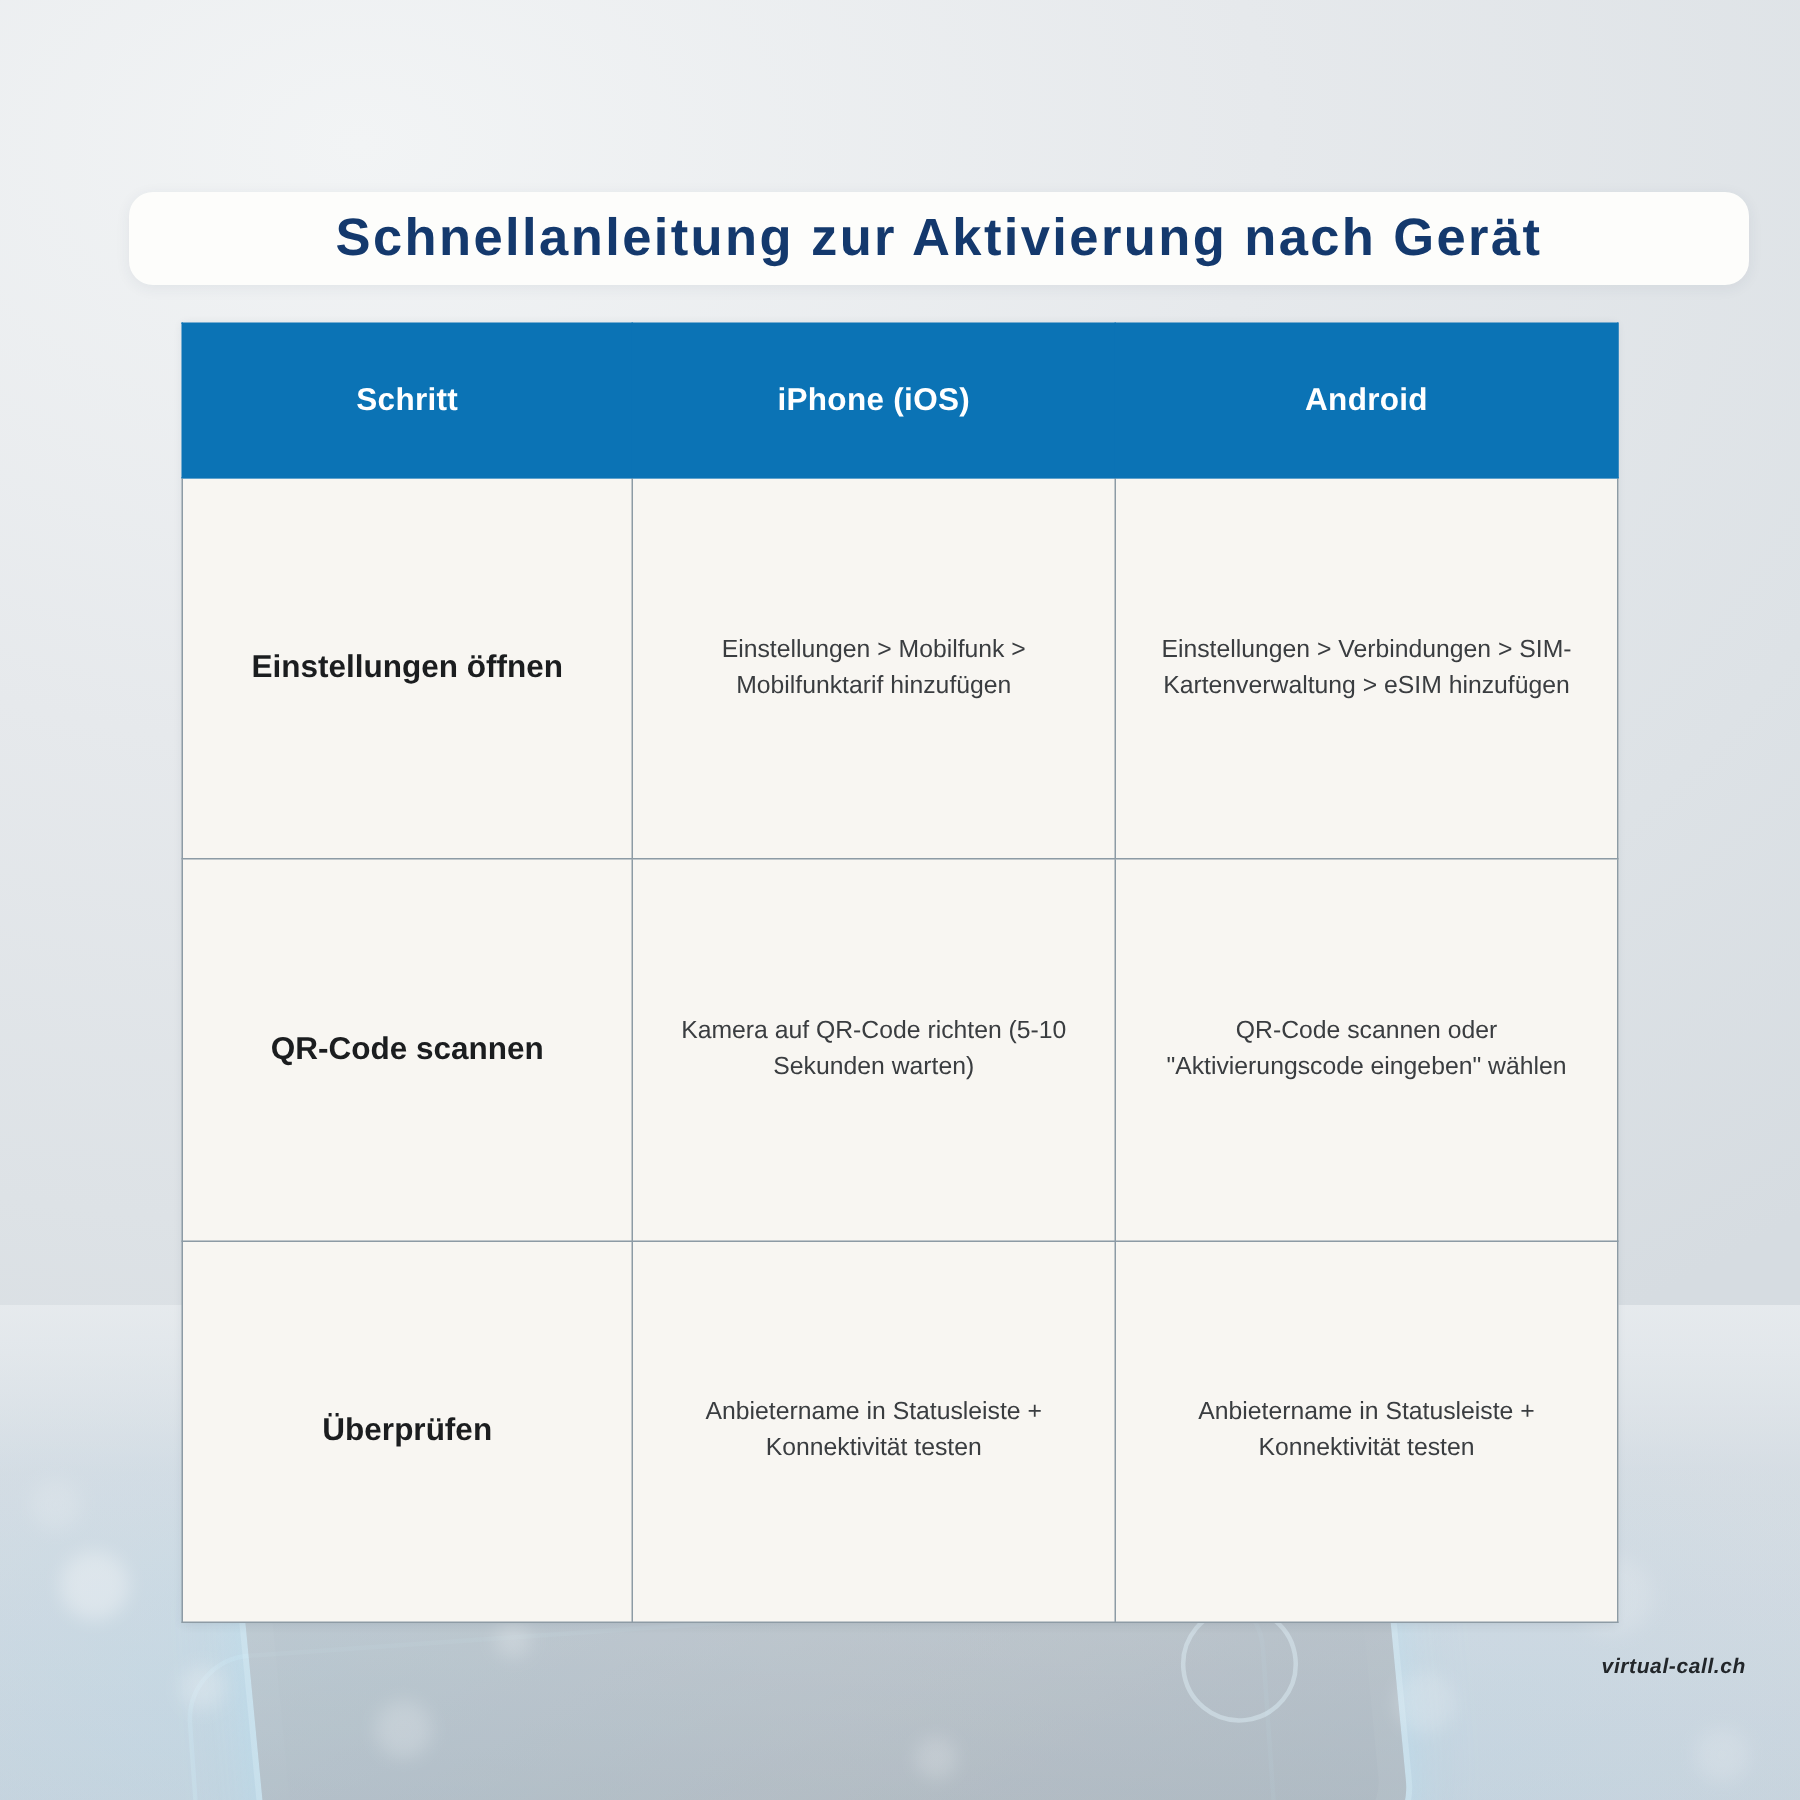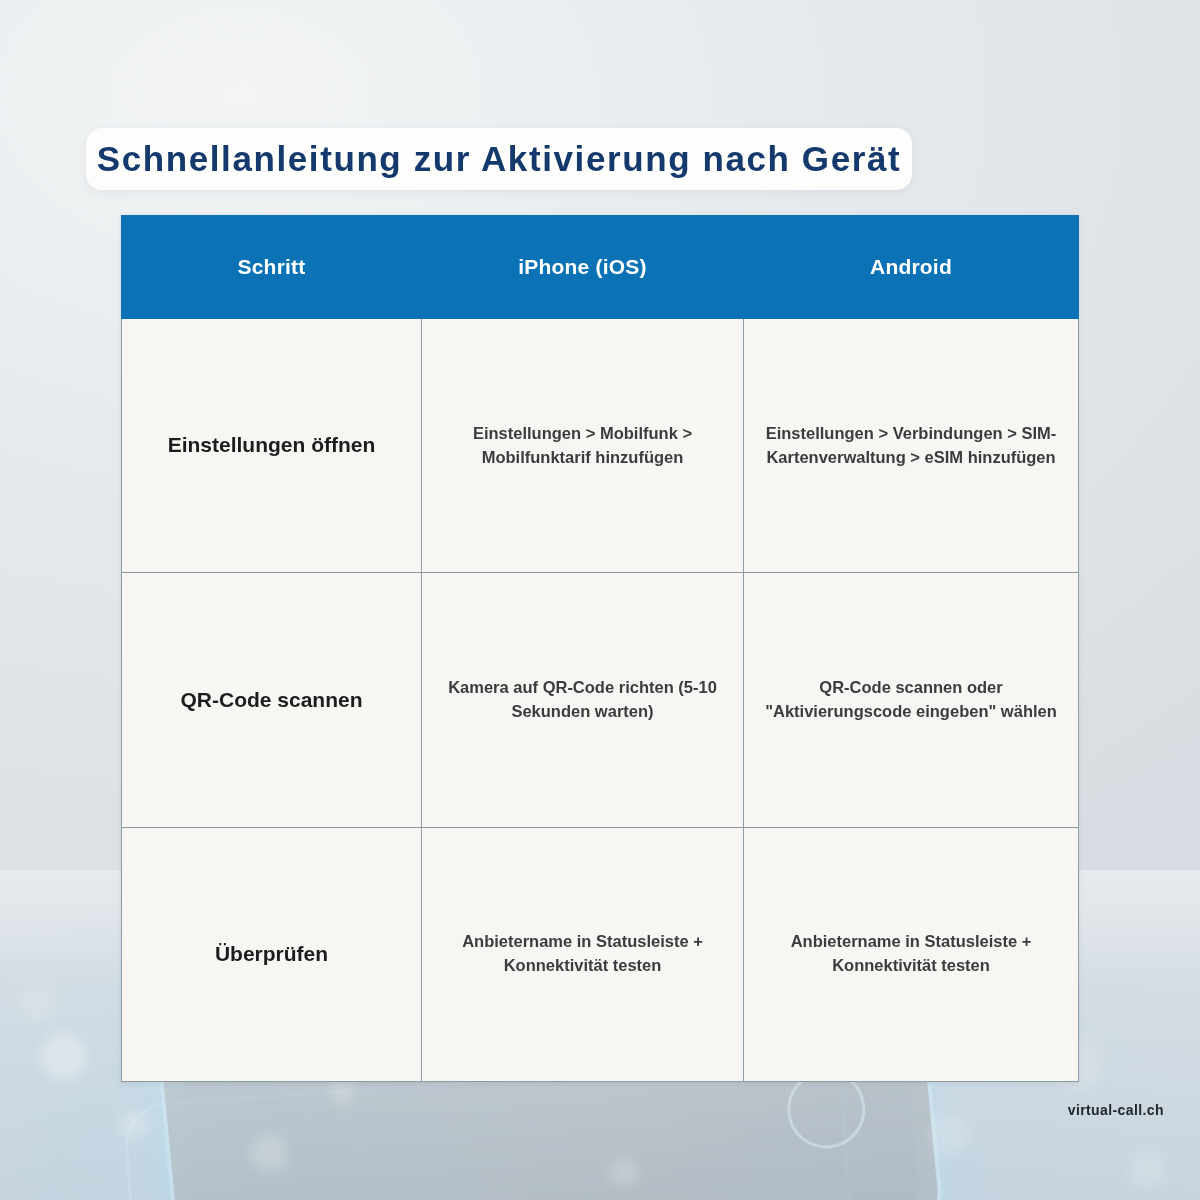--- a/index.html
+++ b/index.html
@@ -87,21 +87,21 @@
   .glow-veil{
     position:absolute; left:0; right:0; bottom:0; height:330px;
     background:linear-gradient(to bottom, rgba(232,236,239,0.88) 0%, rgba(228,233,237,0.48) 34%, rgba(225,231,236,0.30) 100%);
     pointer-events:none;
   }
 
   
   .title-badge{
     position:absolute;
     left:86px; top:128px;
-    width:826px; height:62px;
+    width:1080px; height:62px;
     background:#fdfdfb;
     border-radius:16px;
     display:flex; align-items:center; justify-content:center;
     box-shadow:0 2px 10px rgba(40,60,80,0.07);
   }
   .title-text{
     font-size:35px;
     font-weight:bold;
     color:#14396d;
     letter-spacing:1.6px;
@@ -118,21 +118,20 @@
   }
   table.grid{
     width:100%; height:100%;
     border-collapse:collapse;
     table-layout:fixed;
   }
   table.grid th, table.grid td{
     border:1px solid #8d9ba5;
     vertical-align:middle;
     text-align:center;
-    font-weight:bold;
   }
   table.grid thead th{
     background:#0b73b5;
     color:#ffffff;
     font-size:21px;
     font-weight:bold;
     height:103px;
     border-color:#0b73b5;
     letter-spacing:.2px;
     margin-left:43px;
@@ -156,20 +155,21 @@
   .col-3{ width:335px; }
 
   
   .watermark{
     position:absolute;
     right:36px; bottom:82px;
     font-size:14px;
     font-weight:bold;
     color:#22262a;
     letter-spacing:.4px;
+    font-style:italic;
   }
 </style>
 </head>
 <body>
 
 <div class="canvas">
 
   <div class="bg-photo">
     <div class="phone-ghost"></div>
     <div class="phone-wrap">

